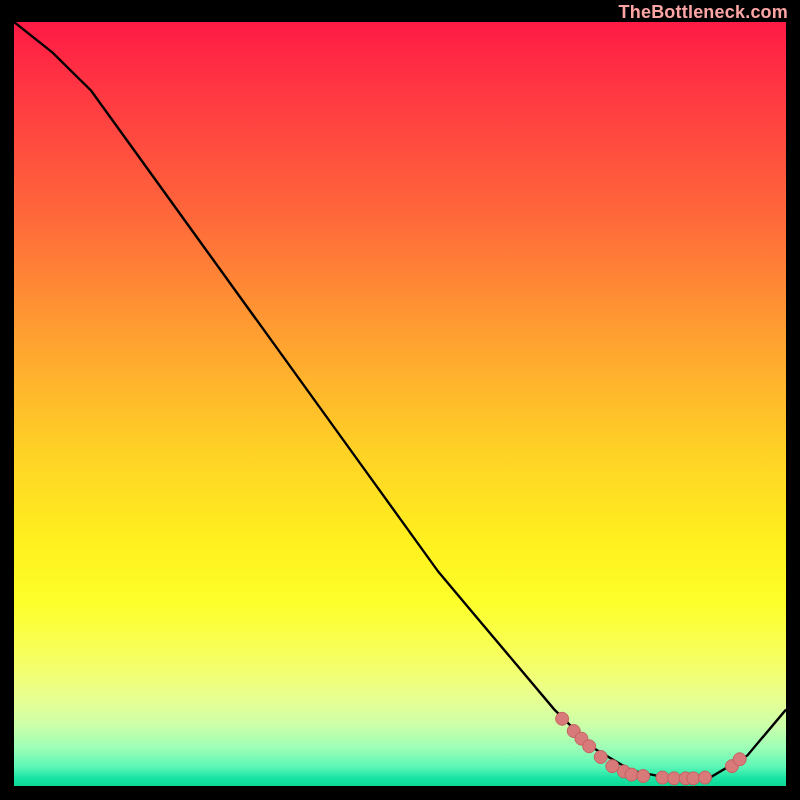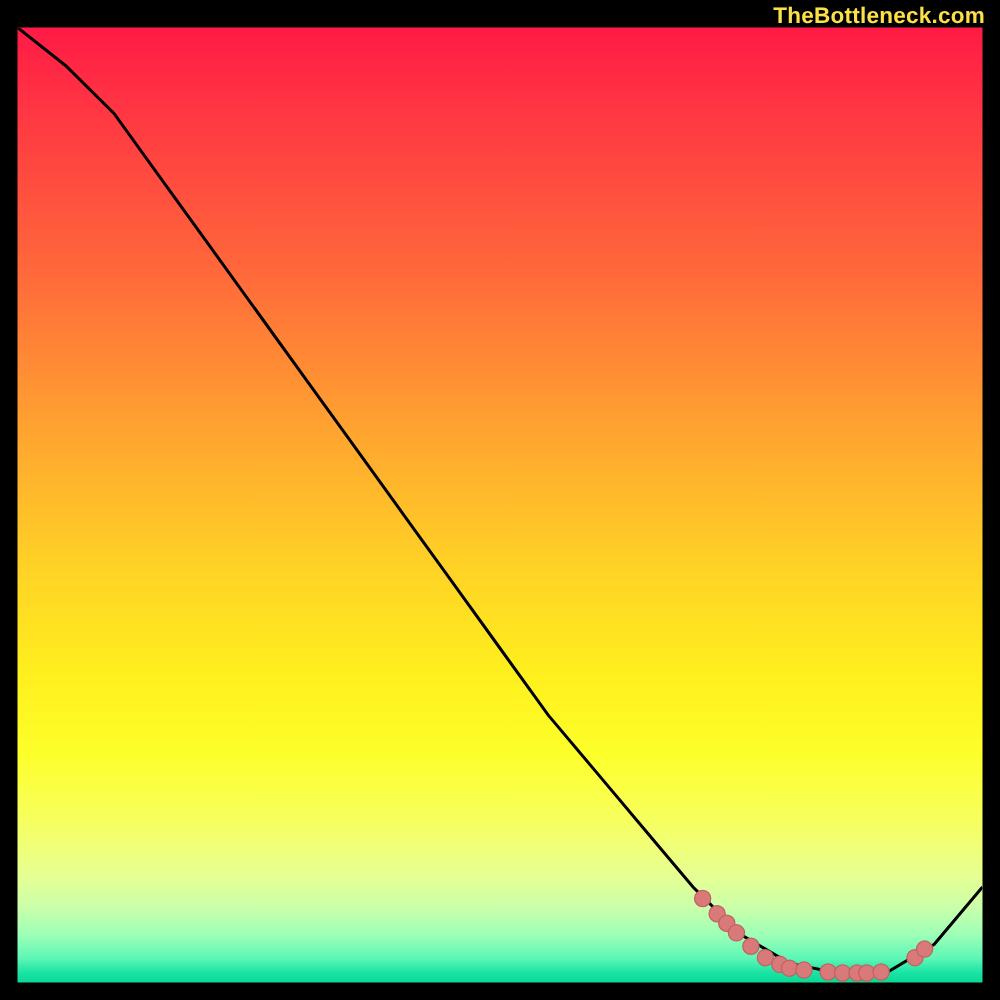--- a/index.html
+++ b/index.html
@@ -51,21 +51,21 @@
     width: 100%;
     height: 100%;
   }
   .watermark {
     position: absolute;
     top: 2px;
     right: 12px;
     font-family: Arial, Helvetica, sans-serif;
     font-size: 18px;
     font-weight: 600;
-    color: #fde047;
+    color: #fca5a5;
     letter-spacing: 0.2px;
   }
 </style>
 </head>
 <body>
 
 <div class="wrap">
   <div class="watermark">TheBottleneck.com</div>
   <div class="plot">
     <div class="gradient"></div>

